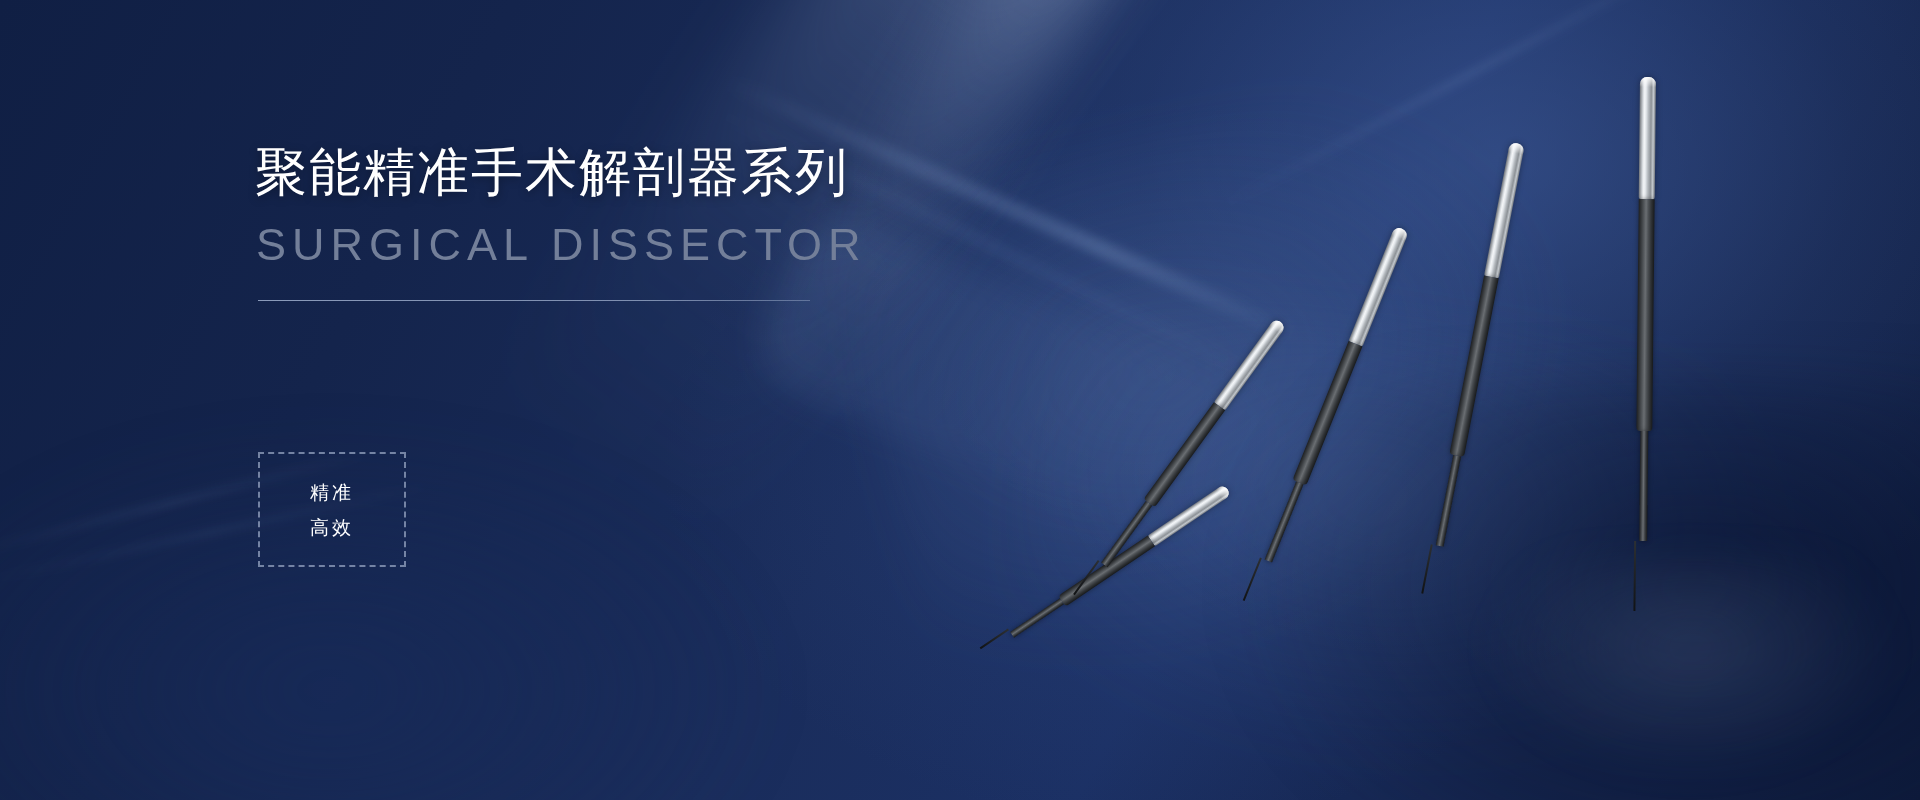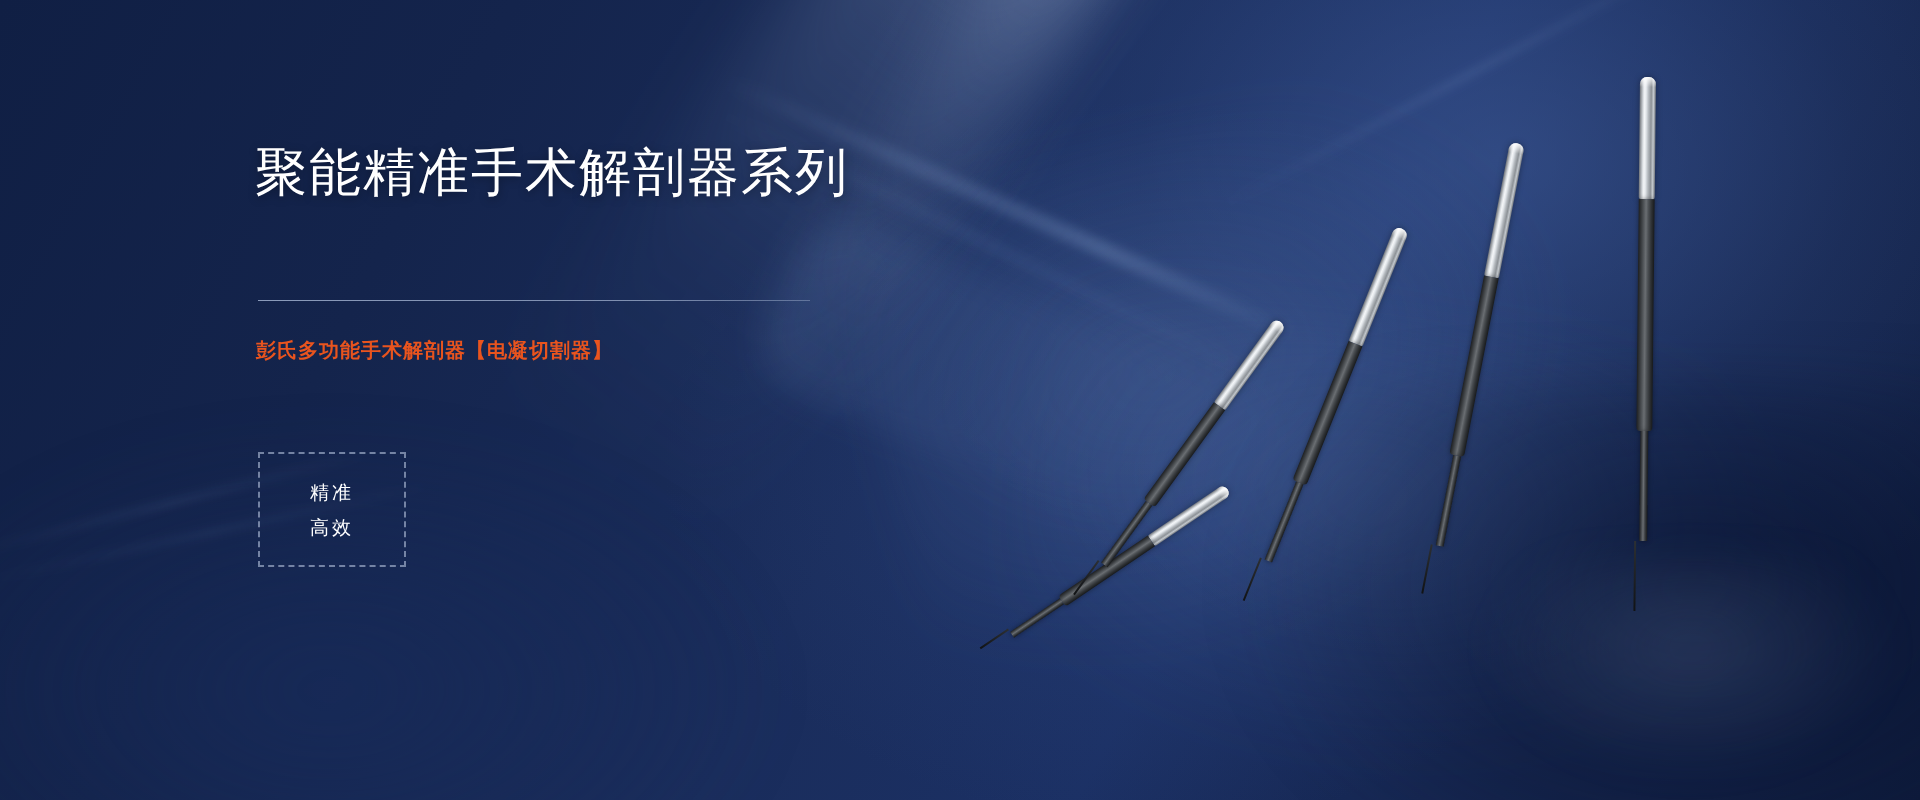--- a/index.html
+++ b/index.html
@@ -226,24 +226,24 @@
       <div class="shaft" style="top:122px; width:16px; height:232px; border-radius:0 0 4px 4px;"></div>
       <div class="shaft" style="top:354px; left:4px; width:8px; height:110px;"></div>
       <div class="needle" style="top:464px; height:70px;"></div>
     </div>
   </div>
 
   <div class="content">
 
     <div class="title-cn">聚能精准手术解剖器系列</div>
 
+    <div class="title-en">SURGICAL DISSECTOR</div>
 
     <div class="divider"></div>
 
-    <div class="subtitle-orange">彭氏多功能手术解剖器【电凝切割器】</div>
 
     <div class="feature-row">
 
       <div class="feature-box">
         <div class="feature-line">精准</div>
         <div class="feature-line">高效</div>
       </div>
 
 
 

